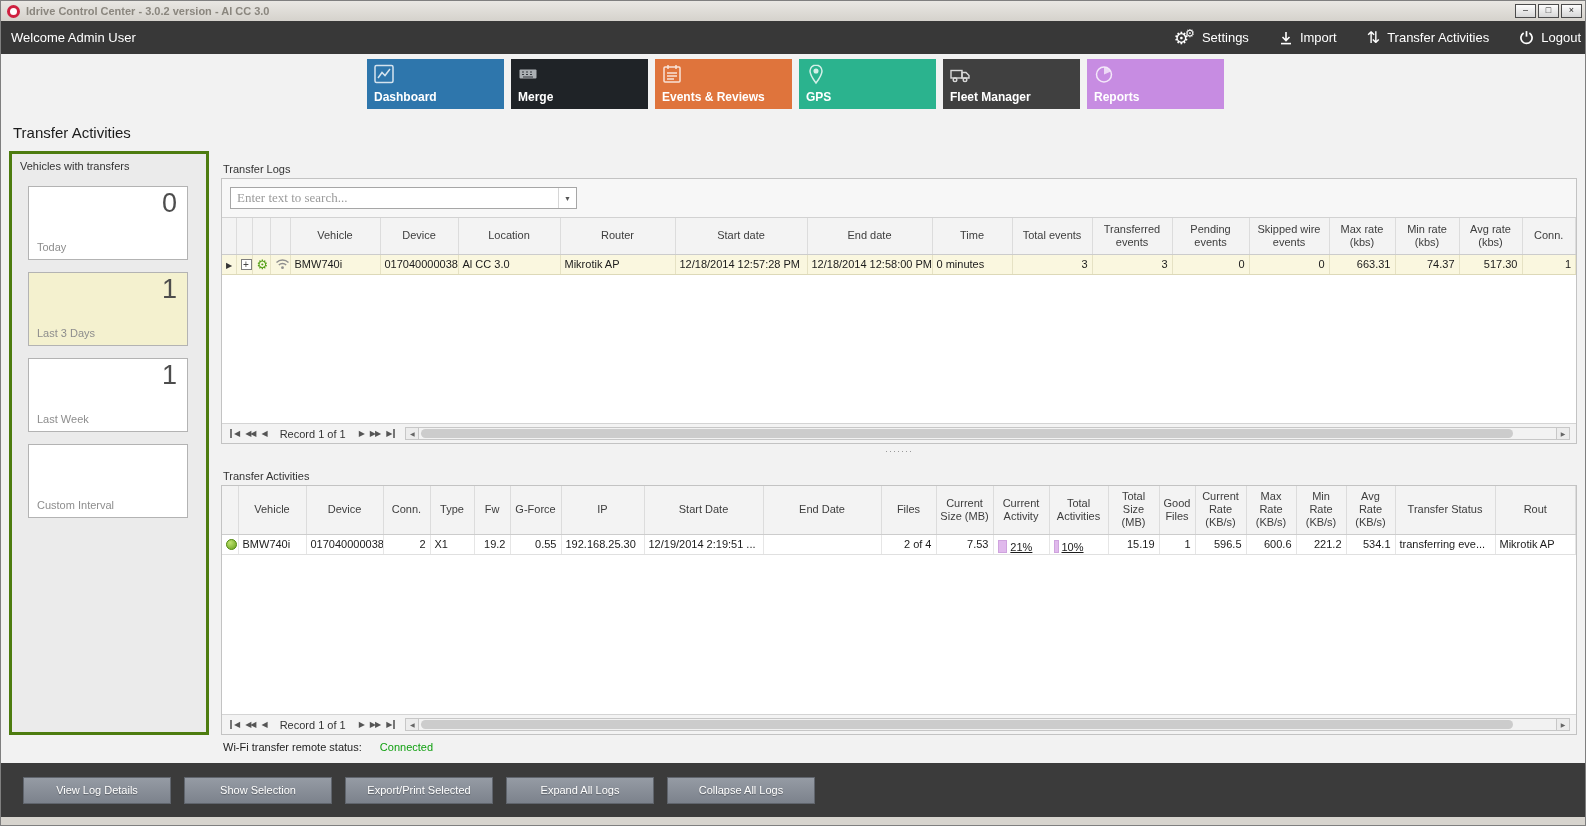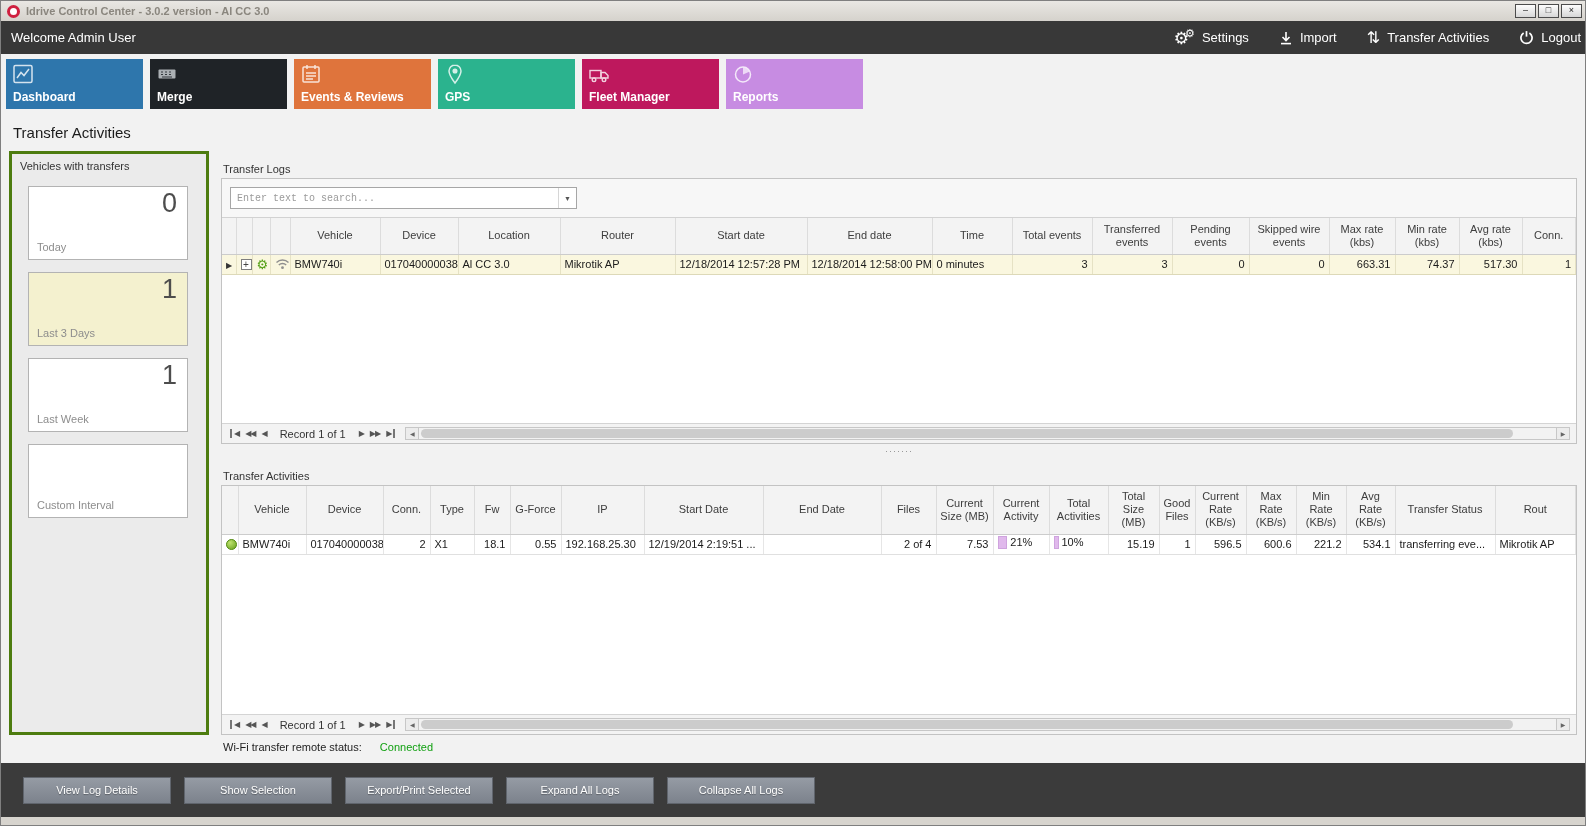--- a/index.html
+++ b/index.html
@@ -26,21 +26,21 @@
             padding:0 4px 0 10px; color:#fff; flex:0 0 auto; }
   .welcome { font-size:13px; }
   .topbar-actions { margin-left:auto; display:flex; align-items:center; gap:30px; }
   .tb-action { display:flex; align-items:center; gap:7px; font-size:13px; white-space:nowrap; }
   .gear-pair { line-height:1; }
   .gear-big { font-size:17px; }
   .gear-small { font-size:11px; margin-left:-4px; vertical-align:7px; }
   .glyph-transfer { font-size:16px; line-height:1; }
 
   
-  .tiles { display:flex; gap:7px; padding:5px 0 0 5px; flex:0 0 auto; }
+  .tiles { display:flex; gap:7px; padding:5px 0 0 5px; flex:0 0 auto;justify-content:center; }
   .tile { width:137px; height:50px; position:relative; color:#fff; cursor:default; }
   .tile-icon { position:absolute; left:6px; top:4px; opacity:.8; }
   .tile-label { position:absolute; left:7px; bottom:5px; font-size:12px; font-weight:bold;
                 white-space:nowrap; }
 
   .page-title { font-size:15px; color:#1c1c1c; padding:15px 0 4px 12px; flex:0 0 auto; }
 
   
   .content { flex:1; display:flex; padding:6px 8px 0 8px; gap:12px; min-height:0; }
 
@@ -58,22 +58,22 @@
   .main { flex:1; display:flex; flex-direction:column; min-width:0; }
   .panel-title { font-size:11px; color:#333; margin:12px 0 3px 2px; }
   .panel-box { border:1px solid #c3c3c3; background:#f7f7f7; display:flex;
                flex-direction:column; overflow:hidden; }
   .logs-box { height:266px; flex:0 0 auto; }
   .acts-box { height:250px; flex:0 0 auto; }
 
   .search-row { padding:8px; flex:0 0 auto; }
   .search-combo { width:347px; height:22px; border:1px solid #a6a6a6; background:#fff;
                   display:flex; }
-  .search-input { flex:1; border:0; outline:0; padding:0 6px; font-size:10px; color:#333;
-                  font-family:Liberation Mono, monospace; background:transparent; }
+  .search-input { flex:1; border:0; outline:0; padding:0 6px; font-size:13px; color:#333;
+                  font-family:Liberation Serif, serif; background:transparent; }
   .search-input::placeholder { color:#9b9b9b; }
   .combo-btn { width:18px; border-left:1px solid #d6d6d6; font-size:7px; color:#555;
                display:flex; align-items:center; justify-content:center; cursor:default; }
 
   .grid { flex:1; background:#fff; overflow:hidden; border-top:1px solid #d2d2d2; }
   table.grid-table { border-collapse:collapse; table-layout:fixed; width:100%; font-size:11px; }
   .grid-table th { background:#f3f3f3; border-right:1px solid #dcdcdc;
                    border-bottom:1px solid #cccccc; font-weight:normal; color:#3d3d3d;
                    padding:2px 3px; text-align:center; vertical-align:middle; line-height:1.2;
                    overflow:hidden; }
@@ -87,21 +87,21 @@
   .cc { text-align:center; padding:1px 1px; }
 
   .row-arrow { font-size:8px; color:#333; }
   .plus-box { display:inline-block; width:11px; height:11px; border:1px solid #7e7e7e;
               background:#fff; font-size:10px; line-height:9px; text-align:center; color:#444; }
   .green-gear { color:#55a016; font-size:13px; line-height:1; }
   .dot { width:11px; height:11px; border-radius:50%; margin:0 auto;
          background:radial-gradient(circle at 35% 30%, #bfe36f, #67a01c);
          border:1px solid #538a12; }
 
-  .prog-wrap { display:flex; align-items:flex-start; height:100%; }
+  .prog-wrap { display:flex; align-items:flex-end; height:100%;text-decoration:underline; }
   .prog-fill { height:13px; background:#e0b9ec; border:1px solid #cfa3de; flex:0 0 auto; }
   .prog-text { padding-left:3px; }
 
   .pager { height:20px; flex:0 0 auto; background:#f3f3f3; border-top:1px solid #d4d4d4;
            display:flex; align-items:center; padding:0 6px; font-size:8px; color:#555; }
   .vcr { padding:0 3px; letter-spacing:-1px; cursor:default; }
   .vcr-first { border-left:2px solid #777; padding-left:2px; margin-left:2px; }
   .vcr-last { border-right:2px solid #777; padding-right:2px; }
   .record { font-size:11px; color:#333; padding:0 10px; white-space:nowrap; letter-spacing:0; }
   .hscroll { flex:1; display:flex; align-items:center; margin-left:10px; height:13px; }
@@ -208,21 +208,21 @@
     </div>
     <div class="tile" style="background: rgb(43, 179, 142);">
       <span class="tile-icon">
         <svg width="22" height="22" viewBox="0 0 22 22" fill="none" stroke="#fff" stroke-width="1.5">
             <path d="M11 2C7.7 2 5 4.7 5 8c0 4 6 12 6 12s6-8 6-12c0-3.3-2.7-6-6-6z"></path>
             <circle cx="11" cy="8" r="1.8" fill="#fff"></circle>
           </svg>
       </span>
       <span class="tile-label">GPS</span>
     </div>
-    <div class="tile" style="background: #be185d;">
+    <div class="tile" style="background: #404040;">
       <span class="tile-icon">
         <svg width="22" height="22" viewBox="0 0 22 22" fill="none" stroke="#fff" stroke-width="1.4">
             <rect x="2" y="7.5" width="11" height="7.5"></rect>
             <path d="M13 9.5h4l3 3V15h-7z"></path>
             <circle cx="6" cy="16.8" r="1.8"></circle>
             <circle cx="16" cy="16.8" r="1.8"></circle>
           </svg>
       </span>
       <span class="tile-label">Fleet Manager</span>
     </div>
@@ -424,21 +424,21 @@
               <th>Rout</th>
             </tr>
             <tr>
               <td class="cc">
                     <div class="dot"></div>
                   </td>
               <td>BMW740i</td>
               <td>017040000038</td>
               <td class="num">2</td>
               <td>X1</td>
-              <td class="num">18.1</td>
+              <td class="num">19.2</td>
               <td class="num">0.55</td>
               <td>192.168.25.30</td>
               <td>12/19/2014 2:19:51 ...</td>
               <td></td>
               <td class="num">2 of 4</td>
               <td class="num">7.53</td>
               <td>
                 <div class="prog-wrap">
                   <div class="prog-fill" style="width: 21%;"></div>
                   <span class="prog-text">21%</span>

